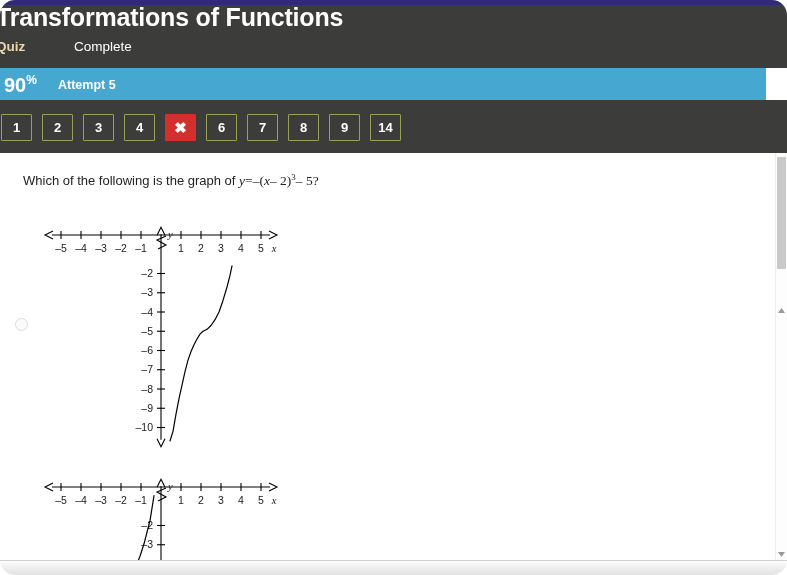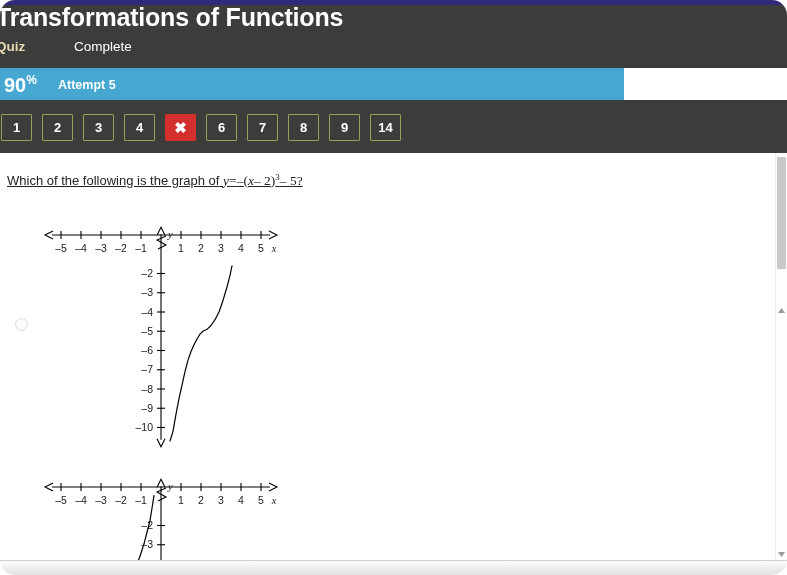--- a/index.html
+++ b/index.html
@@ -60,21 +60,21 @@
     font-weight: normal;
     color: #ffffff;
     white-space: nowrap;
     margin-left: 16px;
   }
 
   
   .score-bar {
     position: absolute;
     left: 0; top: 68px;
-    width: 624px; height: 32px;
+    width: 766px; height: 32px;
     background: #46a8d0;
   }
   .score-value {
     position: absolute;
     left: 4px; top: 5px;
     font-size: 20px;
     font-weight: bold;
     color: #ffffff;
     white-space: nowrap;
   }
@@ -134,25 +134,24 @@
     position: absolute;
     left: 0; top: 153px;
     width: 775px;
     height: 407px;
     background: #ffffff;
     overflow: hidden;
   }
 
   .question-text {
     position: absolute;
-    left: 7px; top: 18px;
+    left: 23px; top: 18px;
     font-size: 13px;
     color: #232323;
     white-space: nowrap;
-    text-decoration: underline;
   }
   .eq {
     font-family: "Liberation Serif", serif;
     font-size: 13.5px;
     font-style: italic;
     color: #232323;
   }
   .eq .up { font-style: normal; }
   .eq sup { font-size: 9px; font-style: normal; vertical-align: super; }
 

